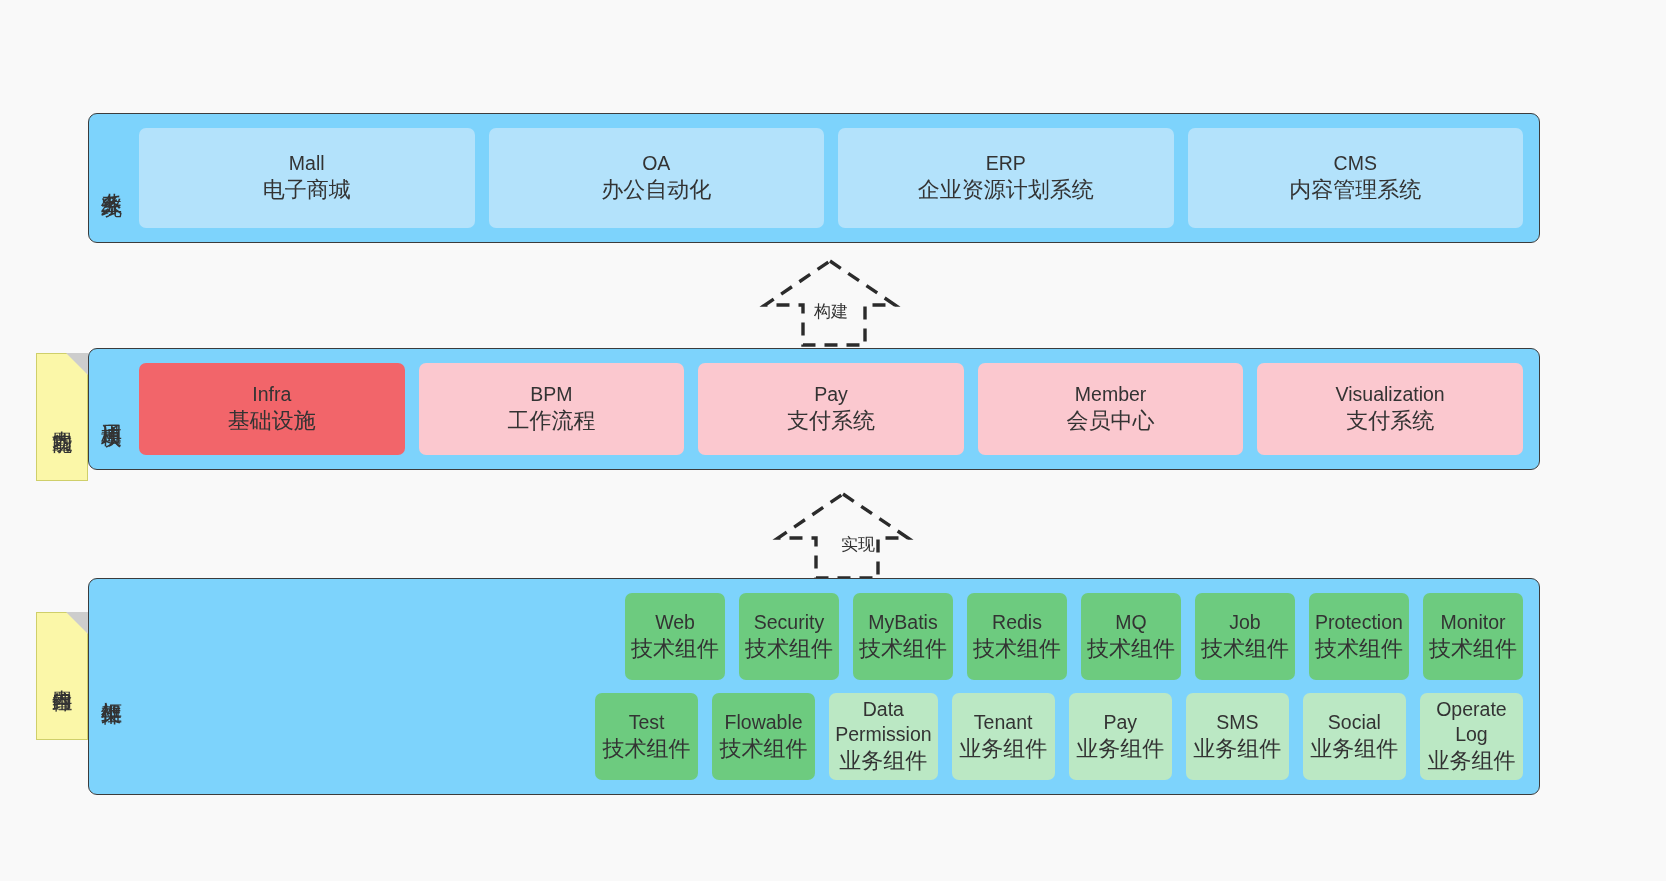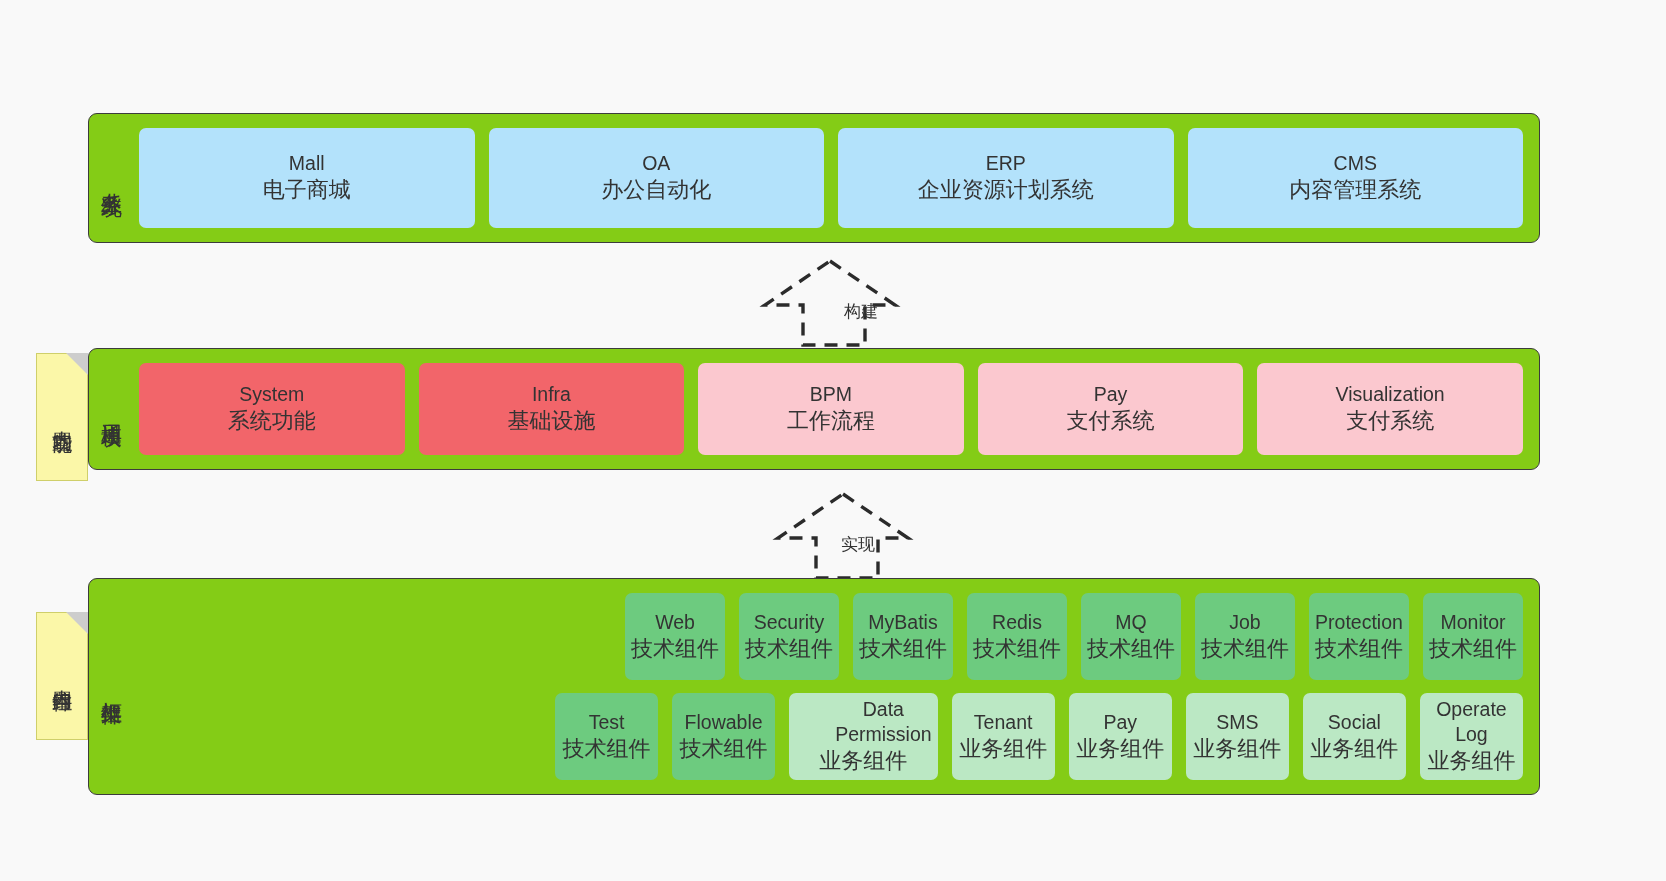--- a/index.html
+++ b/index.html
@@ -9,21 +9,21 @@
     background: #f9f9f9;
     font-family: "Liberation Sans", "DejaVu Sans", sans-serif;
     color: #333333;
     overflow: hidden;
   }
   #canvas { position: relative; width: 1666px; height: 881px; }
 
   
   .layer {
     position: absolute;
-    background: #84cc16;
+    background: #7dd3fc;
     border: 1.6px solid #3c3c3c;
     border-radius: 9px;
     display: flex;
     align-items: stretch;
   }
   .layer-title {
     flex: 0 0 auto;
     width: 44px;
     display: flex;
     align-items: center;
@@ -149,52 +149,52 @@
       </div>
 
 
     </div>
   </div>
 
   <div class="arrow" style="left:755px; top:257px; width:150px; height:92px;">
     <svg width="150" height="92" viewBox="0 0 150 92" aria-hidden="true">
       <path d="M 75 4 L 140 48 L 110 48 L 110 88 L 48 88 L 48 48 L 10 48 Z" fill="none" stroke="#2b2b2b" stroke-width="3.4" stroke-dasharray="13 9" stroke-linejoin="miter"></path>
     </svg>
-    <span class="arrow-label" style="bottom:26px; left:86px; transform:none;">构建</span>
+    <span class="arrow-label" style="bottom:26px; left:56px; transform:none;">构建</span>
   </div>
 
   <div class="note" style="left:36px; top:353px; height:128px;">
     <span class="fold"></span>
     <span>内置功能</span>
   </div>
 
   <div class="layer" id="layer-common" style="left:88px; top:348px; width:1452px; height:122px;">
     <div class="layer-title">通用模块</div>
     <div class="boxes">
 
-      <div class="node c-red">
-        <span class="en">System</span>
-        <span class="cn">系统功能</span>
-      </div>
 
       <div class="node c-red">
         <span class="en">Infra</span>
         <span class="cn">基础设施</span>
       </div>
 
       <div class="node c-pink">
         <span class="en">BPM</span>
         <span class="cn">工作流程</span>
       </div>
 
       <div class="node c-pink">
         <span class="en">Pay</span>
         <span class="cn">支付系统</span>
       </div>
 
+      <div class="node c-pink">
+        <span class="en">Member</span>
+        <span class="cn">会员中心</span>
+      </div>
 
       <div class="node c-pink">
         <span class="en">Visualization</span>
         <span class="cn">支付系统</span>
       </div>
 
     </div>
   </div>
 
   <div class="arrow" style="left:768px; top:490px; width:150px; height:92px;">
@@ -251,21 +251,21 @@
       <div class="row">
         <div class="node c-green">
           <span class="en">Test</span>
           <span class="cn">技术组件</span>
         </div>
         <div class="node c-green">
           <span class="en">Flowable</span>
           <span class="cn">技术组件</span>
         </div>
         <div class="node c-lightgreen">
-          <span class="en" style="max-width:9ch;margin-left:40px;">Data Permission</span>
+          <span class="en" style="max-width:9ch;">Data Permission</span>
           <span class="cn">业务组件</span>
         </div>
         <div class="node c-lightgreen">
           <span class="en">Tenant</span>
           <span class="cn">业务组件</span>
         </div>
         <div class="node c-lightgreen">
           <span class="en">Pay</span>
           <span class="cn">业务组件</span>
         </div>

